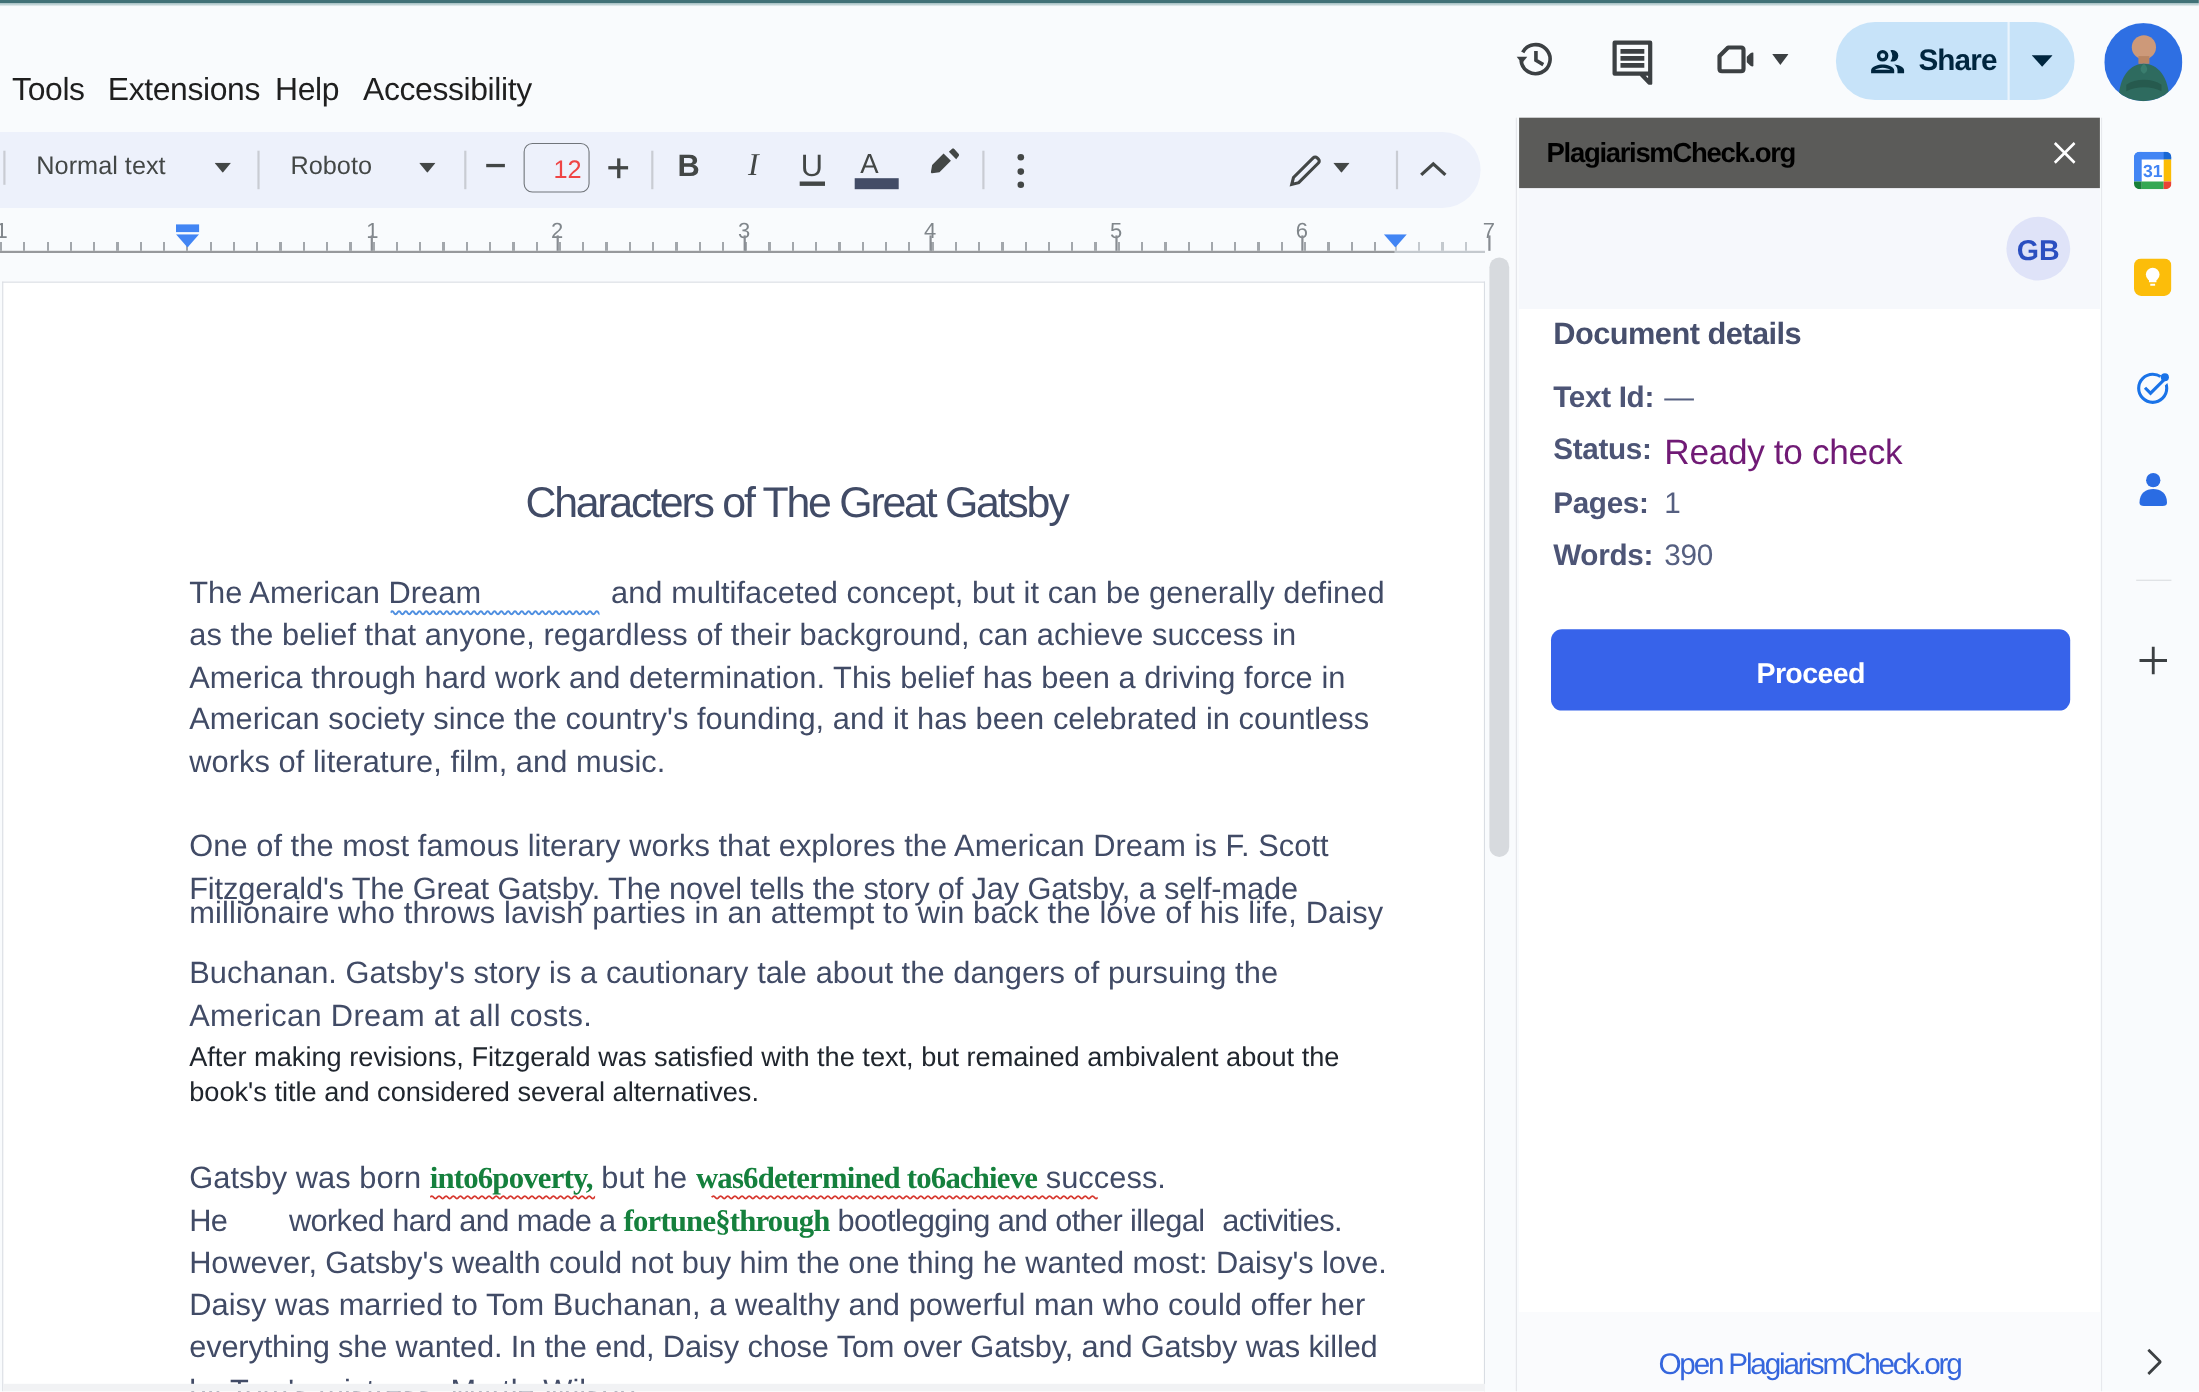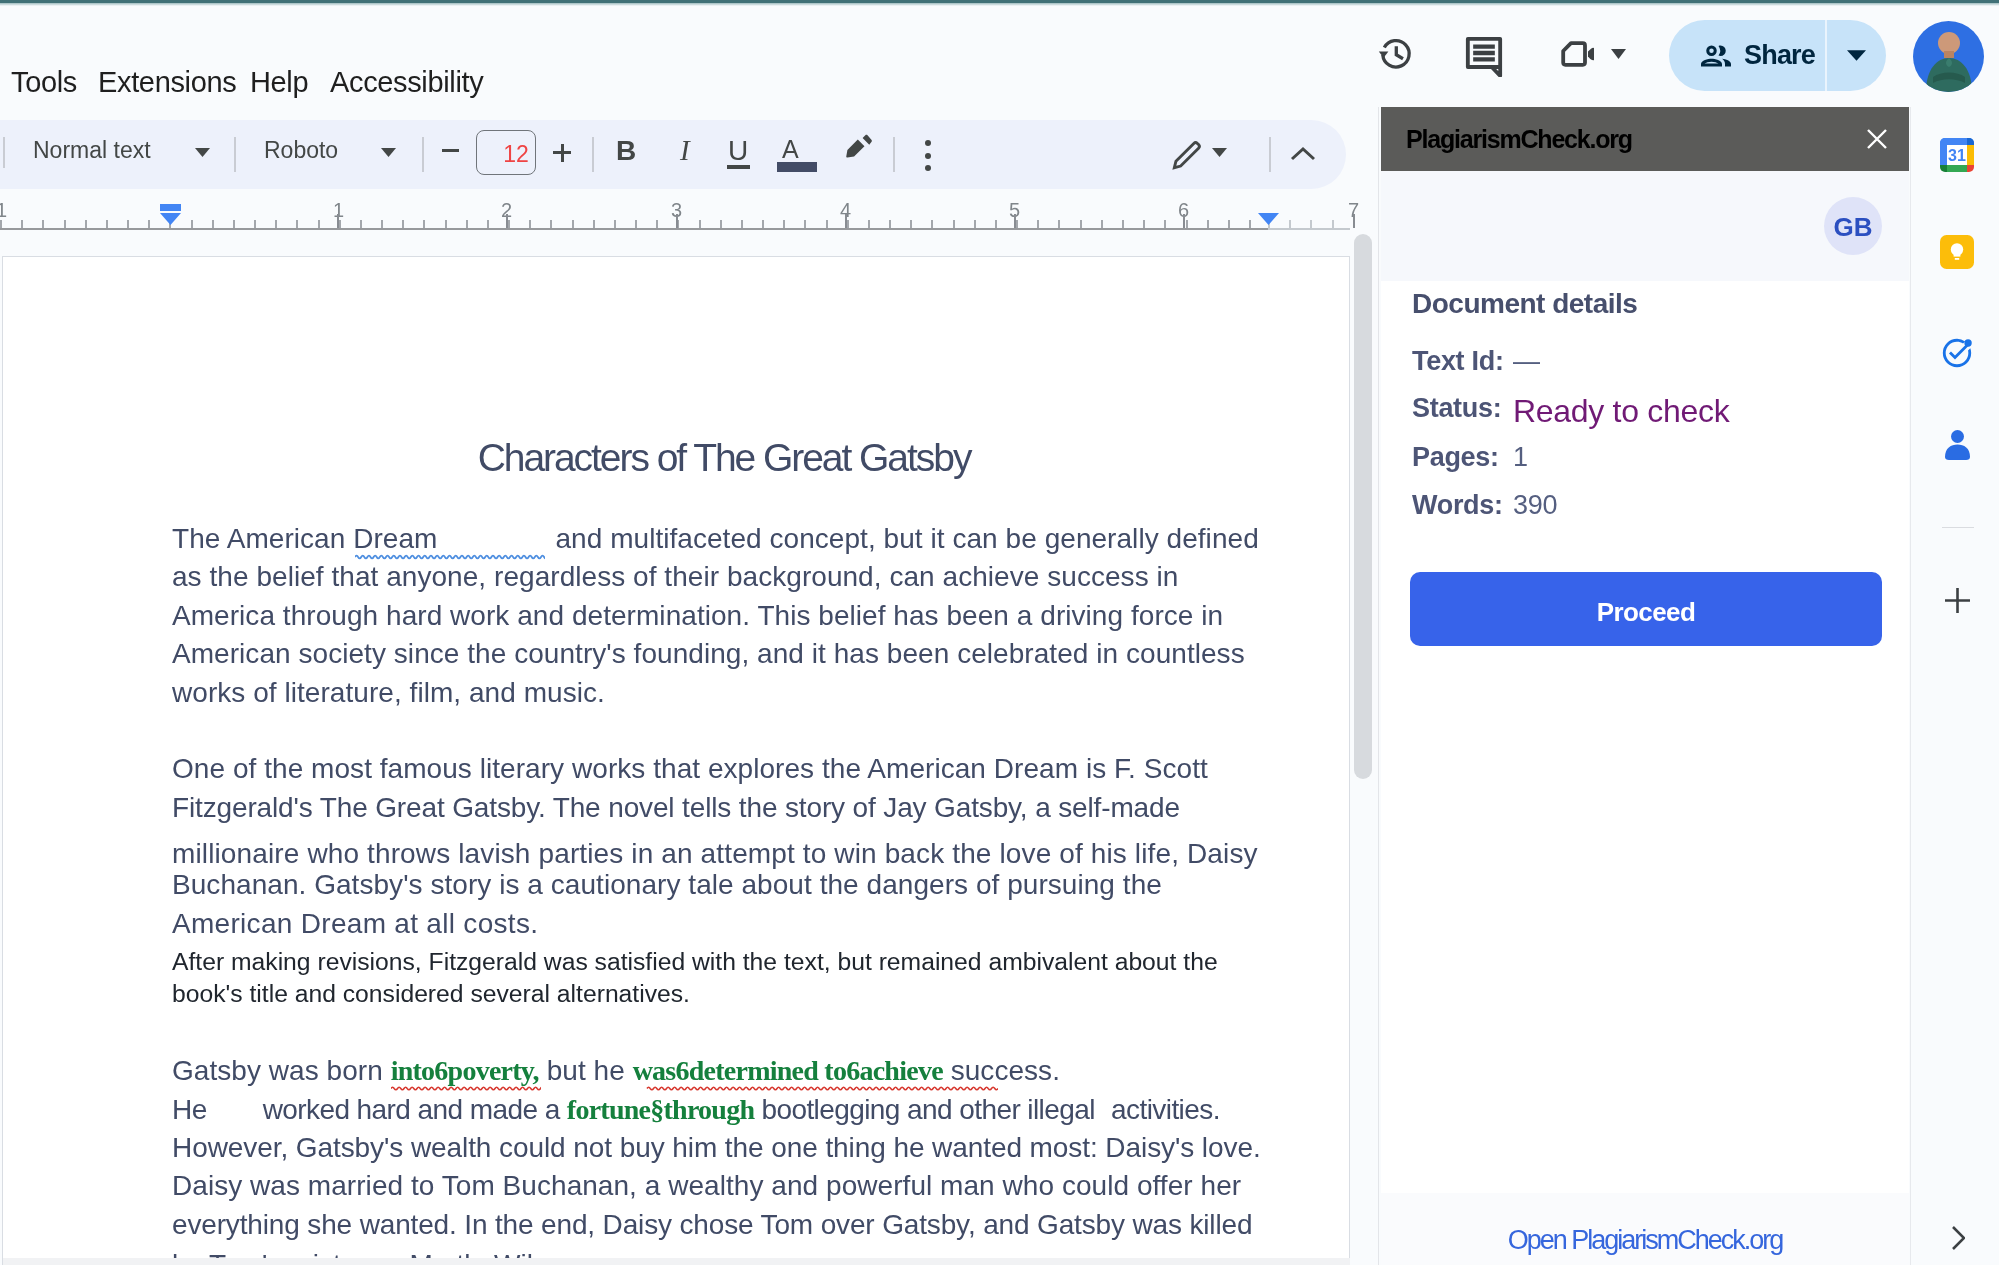--- a/index.html
+++ b/index.html
@@ -147,21 +147,21 @@
 <div class="dl" style="top:424px;left:177px;width:1094px;text-align:center;font-size:39px;letter-spacing:-2.05px;margin-top:14px;">Characters of The Great Gatsby</div>
 
 <div class="dl" style="top:525px;">The American Dream<span id="gap1" style="display:inline-block;width:118px;"></span>and multifaceted concept, but it can be generally defined</div>
 <div class="dl" style="top:563px;">as the belief that anyone, regardless of their background, can achieve success in</div>
 <div class="dl" style="top:602px;">America through hard work and determination. This belief has been a driving force in</div>
 <div class="dl" style="top:640px;">American society since the country's founding, and it has been celebrated in countless</div>
 <div class="dl" style="top:679px;text-align:center;">works of literature, film, and music.</div>
 
 <div class="dl" style="top:755px;">One of the most famous literary works that explores the American Dream is F. Scott</div>
 <div class="dl" style="top:794px;letter-spacing:-0.14px;">Fitzgerald's The Great Gatsby. The novel tells the story of Jay Gatsby, a self-made</div>
-<div class="dl" style="top:840px;letter-spacing:0.13px;">millionaire who throws lavish parties in an attempt to win back the love of his life, Daisy</div>
+<div class="dl" style="top:816px;letter-spacing:0.13px;">millionaire who throws lavish parties in an attempt to win back the love of his life, Daisy</div>
 <div class="dl" style="top:871px;">Buchanan. Gatsby's story is a cautionary tale about the dangers of pursuing the</div>
 <div class="dl" style="top:910px;letter-spacing:0.3px;">American Dream at all costs.</div>
 
 <div class="dl sm" style="top:950px;">After making revisions, Fitzgerald was satisfied with the text, but remained ambivalent about the</div>
 <div class="dl sm" style="top:982px;">book's title and considered several alternatives.</div>
 
 <div class="dl" style="top:1057px;">Gatsby was born <span class="blk">into6poverty,</span> but he <span class="blk">was6determined to6achieve</span> success.</div>
 <div class="dl" style="top:1096px;letter-spacing:-0.58px;">He<span style="display:inline-block;width:56px;"></span>worked hard and made a <span class="blk">fortune§through</span> bootlegging and other illegal<span style="display:inline-block;width:9px;"></span> activities.</div>
 <div class="dl" style="top:1134px;letter-spacing:-0.08px;">However, Gatsby's wealth could not buy him the one thing he wanted most: Daisy's love.</div>
 <div class="dl" style="top:1172px;">Daisy was married to Tom Buchanan, a wealthy and powerful man who could offer her</div>

